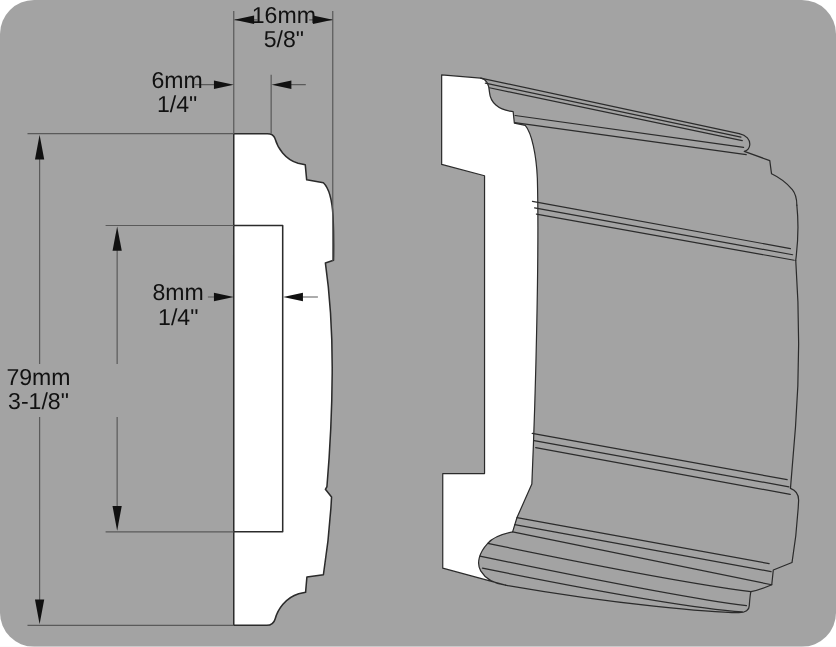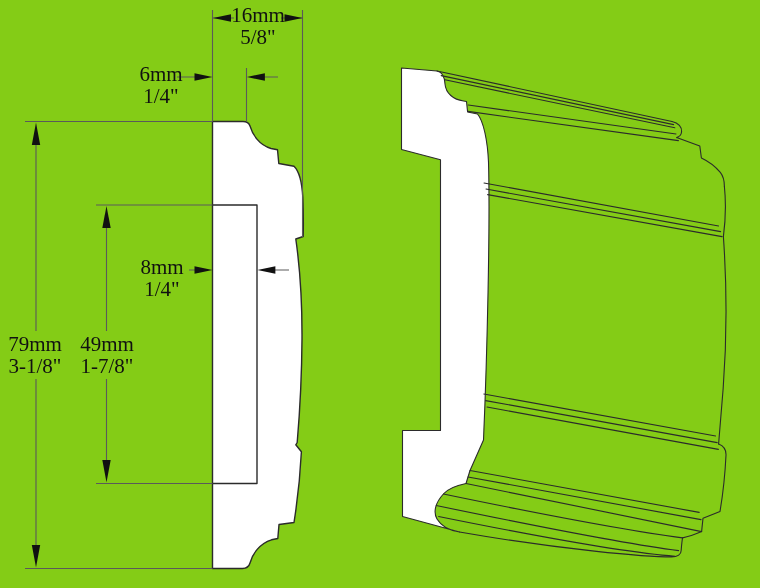--- a/index.html
+++ b/index.html
@@ -1,18 +1,19 @@
 <!DOCTYPE html>
 <html><head>
 <meta charset="utf-8">
 <style>
   html,body{margin:0;padding:0;background:#fff;}
   #stage{
-    position:relative;width:760px;height:588px;background:#84cc16;overflow:hidden;
-    font-family:Liberation Serif, serif;
+    position:relative;width:760px;height:588px;background:#a3a3a3;overflow:hidden;
+    font-family:Liberation Sans, sans-serif;
+    border-radius:31px;
   }
   #drawing-svg{position:absolute;left:0;top:0;}
   .dim-label{
     position:absolute;text-align:center;color:#111;
     font-size:21px;line-height:22px;white-space:nowrap;
   }
   .dim-label span{display:block;}
 </style>
 </head>
 <body>
@@ -177,18 +178,14 @@
   <div class="dim-label" style="left:122px;top:256px;width:80px;text-align:center;">
     <span>8mm</span>
     <span>1/4"</span>
   </div>
 
   <div class="dim-label" style="left:-3px;top:333px;width:76px;">
     <span>79mm</span>
     <span>3-1/8"</span>
   </div>
 
-  <div class="dim-label" style="left:68px;top:333px;width:78px;">
-    <span>49mm</span>
-    <span>1-7/8"</span>
-  </div>
 
 </div>
 
 </body></html>

